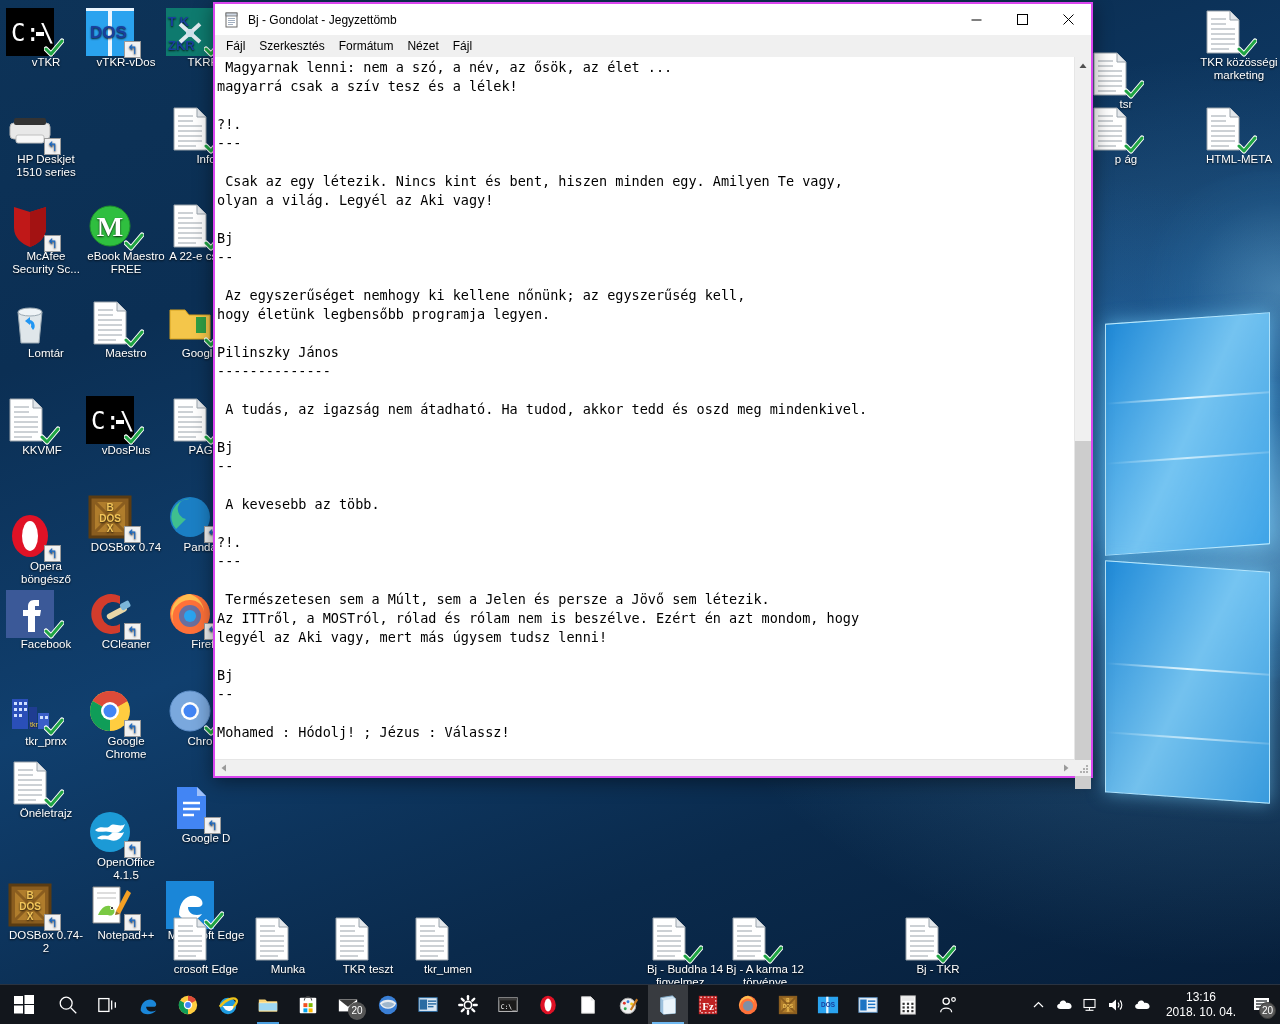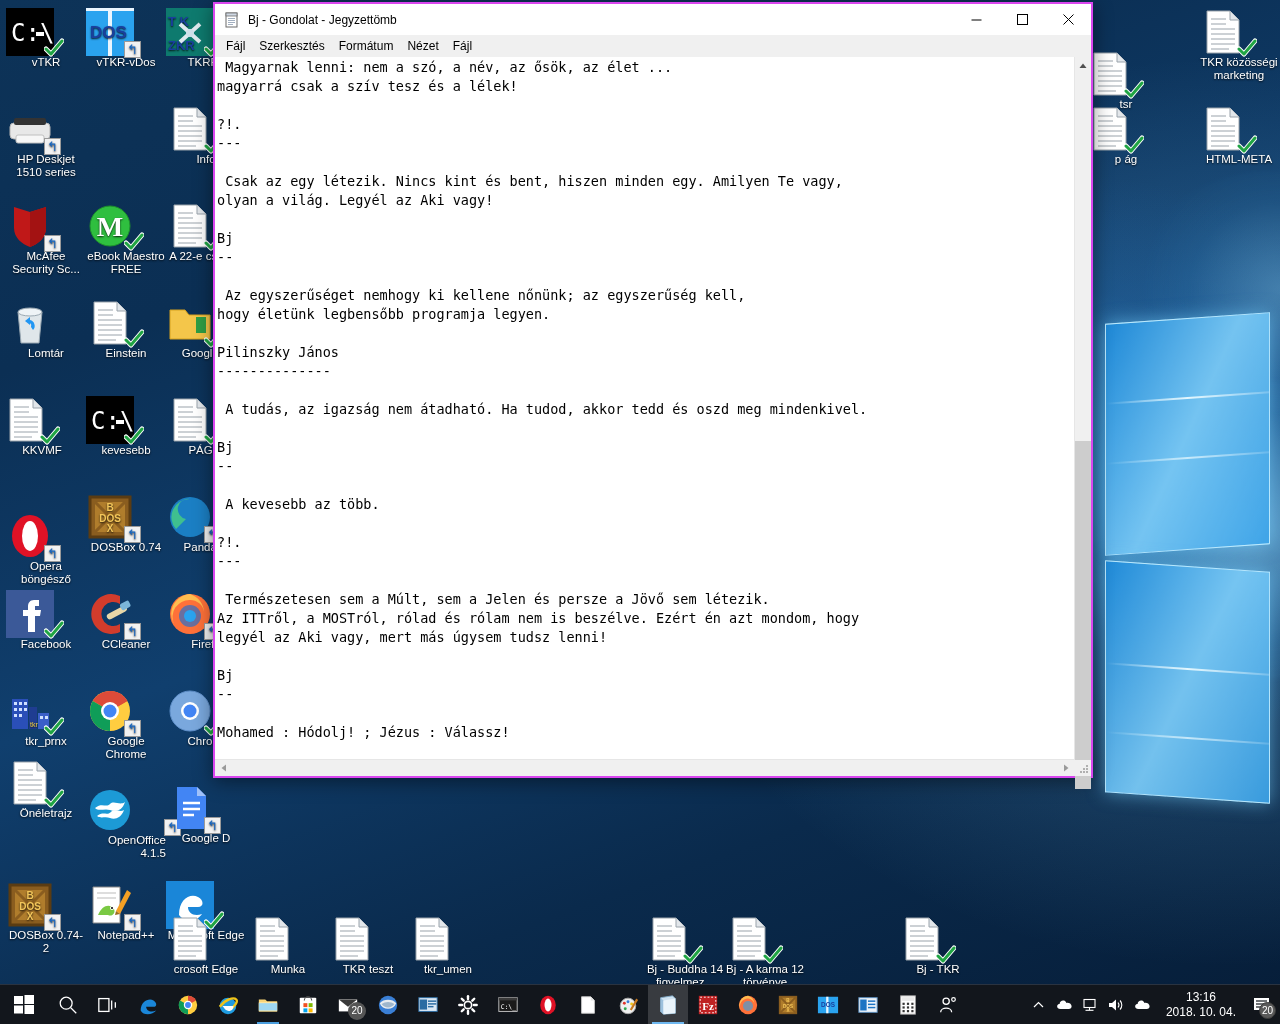--- a/index.html
+++ b/index.html
@@ -283,21 +283,21 @@
             <line x1="12" y1="26" x2="36" y2="26"></line>
             <line x1="12" y1="31" x2="36" y2="31"></line>
             <line x1="12" y1="36" x2="36" y2="36"></line>
             <line x1="12" y1="41" x2="30" y2="41"></line>
           </g>
         </svg><span class="ov check">
           <svg viewBox="0 0 20 20" width="20" height="20">
             <path d="M2 11 L7 16 L18 3" fill="none" stroke="#fff" stroke-width="5" stroke-linecap="round" stroke-linejoin="round"></path>
             <path d="M2 11 L7 16 L18 3" fill="none" stroke="#21a544" stroke-width="3" stroke-linecap="round" stroke-linejoin="round"></path>
           </svg>
-        </span></span><span class="lbl">Einstein</span></div>
+        </span></span><span class="lbl">Maestro</span></div>
     <div class="dicon" style="left: 166px; top: 299px;"><span class="glyphbox"><svg class="art" viewBox="0 0 48 48">
           <path d="M4 11 L19 11 L23 16 L44 16 L44 40 L4 40 Z" fill="#f4c64a" stroke="#d5a11f"></path>
           <path d="M30 18 L40 18 L40 34 L30 34 Z" fill="#2f9e44"></path>
         </svg><span class="ov check">
           <svg viewBox="0 0 20 20" width="20" height="20">
             <path d="M2 11 L7 16 L18 3" fill="none" stroke="#fff" stroke-width="5" stroke-linecap="round" stroke-linejoin="round"></path>
             <path d="M2 11 L7 16 L18 3" fill="none" stroke="#21a544" stroke-width="3" stroke-linecap="round" stroke-linejoin="round"></path>
           </svg>
         </span></span><span class="lbl">Google D</span></div>
     <div class="dicon" style="left: 2px; top: 396px;"><span class="glyphbox"><svg class="art" viewBox="0 0 48 48">
@@ -320,21 +320,21 @@
         </span></span><span class="lbl">KKVMF</span></div>
     <div class="dicon" style="left: 86px; top: 396px;"><span class="glyphbox"><svg class="art" viewBox="0 0 48 48">
           <rect width="48" height="48" fill="#000"></rect>
           <text x="5" y="33" font-family="monospace" font-size="24" fill="#fff">C:\</text>
           <rect x="30" y="24" width="8" height="4" fill="#fff"></rect>
         </svg><span class="ov check">
           <svg viewBox="0 0 20 20" width="20" height="20">
             <path d="M2 11 L7 16 L18 3" fill="none" stroke="#fff" stroke-width="5" stroke-linecap="round" stroke-linejoin="round"></path>
             <path d="M2 11 L7 16 L18 3" fill="none" stroke="#21a544" stroke-width="3" stroke-linecap="round" stroke-linejoin="round"></path>
           </svg>
-        </span></span><span class="lbl">kevesebb</span></div>
+        </span></span><span class="lbl">vDosPlus</span></div>
     <div class="dicon" style="left: 166px; top: 396px;"><span class="glyphbox"><svg class="art" viewBox="0 0 48 48">
           <path d="M8 3 L31 3 L40 12 L40 45 L8 45 Z" fill="#fff" stroke="#9aa3ab"></path>
           <path d="M31 3 L31 12 L40 12" fill="#e2e6ea" stroke="#9aa3ab"></path>
           <g stroke="#9aa3ab">
             <line x1="12" y1="11" x2="27" y2="11"></line>
             <line x1="12" y1="16" x2="27" y2="16"></line>
             <line x1="12" y1="21" x2="36" y2="21"></line>
             <line x1="12" y1="26" x2="36" y2="26"></line>
             <line x1="12" y1="31" x2="36" y2="31"></line>
             <line x1="12" y1="36" x2="36" y2="36"></line>
@@ -435,21 +435,21 @@
             <line x1="12" y1="31" x2="36" y2="31"></line>
             <line x1="12" y1="36" x2="36" y2="36"></line>
             <line x1="12" y1="41" x2="30" y2="41"></line>
           </g>
         </svg><span class="ov check">
           <svg viewBox="0 0 20 20" width="20" height="20">
             <path d="M2 11 L7 16 L18 3" fill="none" stroke="#fff" stroke-width="5" stroke-linecap="round" stroke-linejoin="round"></path>
             <path d="M2 11 L7 16 L18 3" fill="none" stroke="#21a544" stroke-width="3" stroke-linecap="round" stroke-linejoin="round"></path>
           </svg>
         </span></span><span class="lbl">Önéletrajz</span></div>
-    <div class="dicon" style="left: 86px; top: 786px; text-align: right;"><span class="glyphbox"><svg class="art" viewBox="0 0 48 48">
+    <div class="dicon" style="left: 86px; top: 808px;"><span class="glyphbox"><svg class="art" viewBox="0 0 48 48">
           <circle cx="24" cy="24" r="20" fill="#1c9ad6"></circle>
           <path d="M9 22 C16 16 20 22 24 18 C28 14 34 20 39 16 C36 25 30 26 24 24 C18 22 13 26 9 22 Z" fill="#fff"></path>
           <path d="M11 30 C17 25 21 30 25 26 C29 22 34 27 38 24 C35 32 29 34 24 32 C19 30 15 33 11 30 Z" fill="#fff"></path>
         </svg><span class="ov shortcut"></span></span><span class="lbl">OpenOffice 4.1.5</span></div>
     <div class="dicon" style="left: 166px; top: 784px;"><span class="glyphbox"><svg class="art" viewBox="0 0 48 48">
           <path d="M11 3 L31 3 L40 12 L40 45 L11 45 Z" fill="#4285f4"></path>
           <path d="M31 3 L31 12 L40 12 Z" fill="#a1c2fa"></path>
           <g stroke="#fff" stroke-width="2.5">
             <line x1="17" y1="19" x2="34" y2="19"></line>
             <line x1="17" y1="25" x2="34" y2="25"></line>

